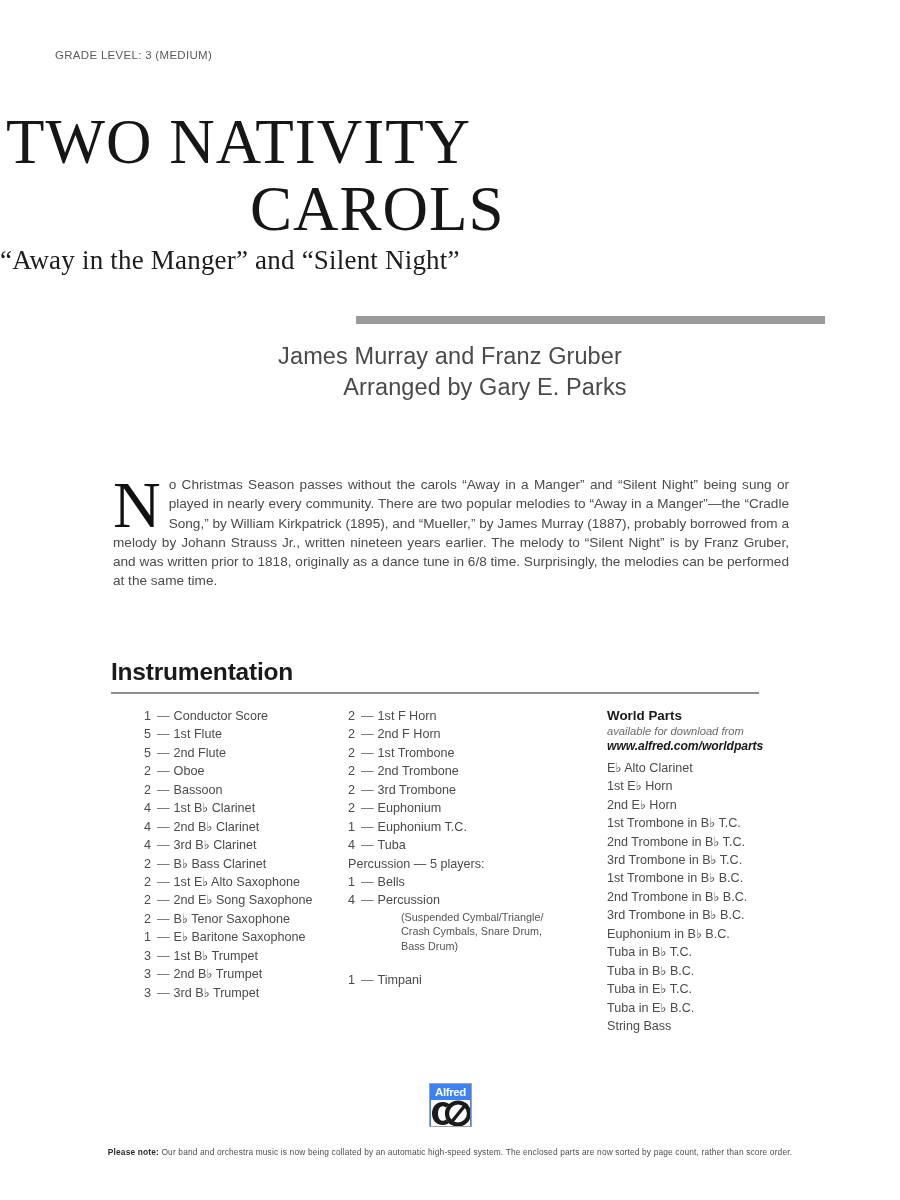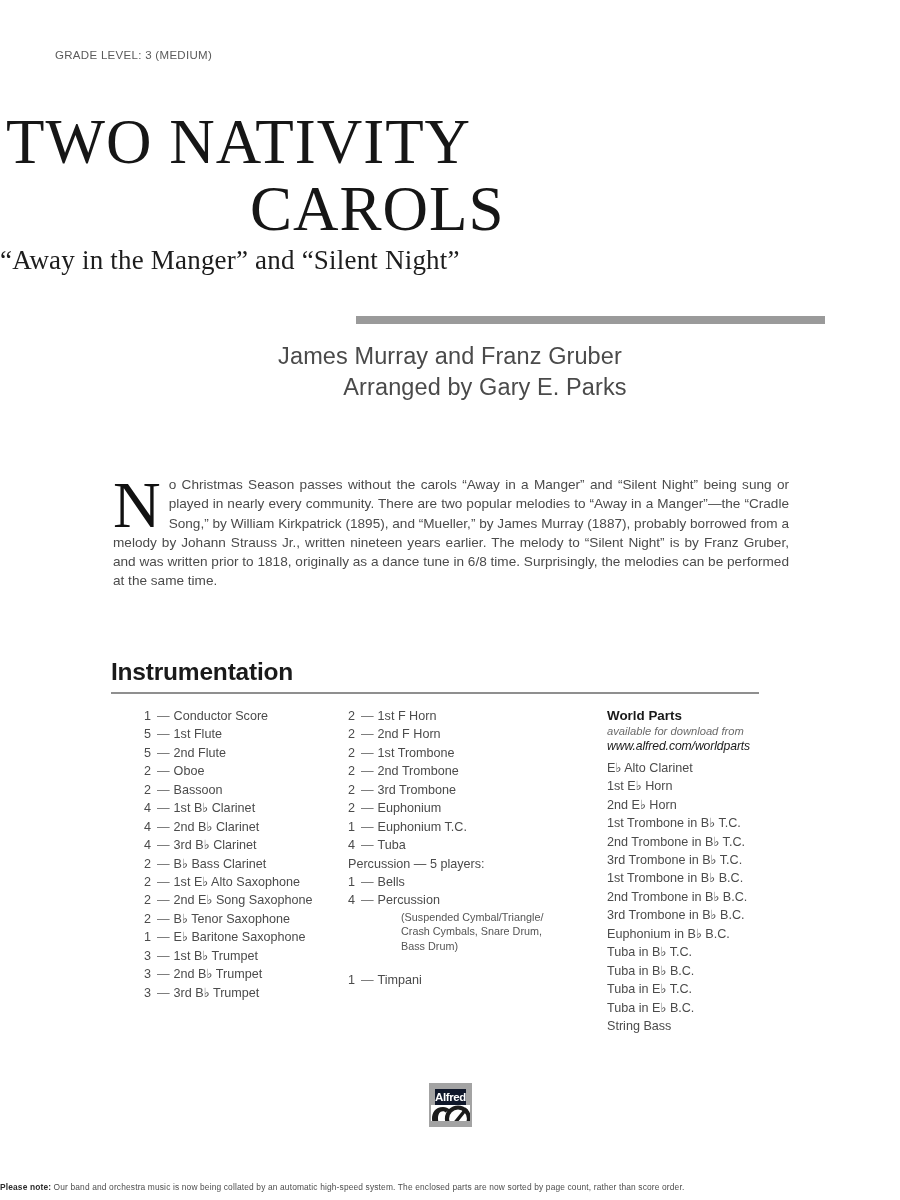--- a/index.html
+++ b/index.html
@@ -209,21 +209,21 @@
 
   .wp-avail {
     font-size: 11.2px;
     font-style: italic;
     color: #6a6a6a;
     line-height: 1.3;
   }
 
   .wp-url {
     font-size: 12.2px;
-    font-weight: normal;
+    font-weight: bold;
     font-style: italic;
     color: #1a1a1a;
     line-height: 1.3;
     margin-bottom: 4px;
     letter-spacing: -0.1px;
   }
 
   .wp-item {
     font-size: 12.6px;
     color: #4b4b4b;
@@ -231,22 +231,22 @@
     white-space: nowrap;
   }
 
   
   .logo {
     position: absolute;
     left: 429px;
     top: 1083px;
     width: 43px;
     height: 44px;
-    background: #0f172a;
-    border: 6px solid #a3a3a3;
+    background: #3b82f6;
+    border: 1px solid #a3a3a3;
     display: flex;
     flex-direction: column;
     align-items: center;
   }
 
   .logo-word {
     color: #ffffff;
     font-size: 11.5px;
     font-weight: bold;
     letter-spacing: -0.4px;
@@ -264,25 +264,24 @@
   }
 
   .logo-mark svg { display: block; }
 
   
   .footer-note {
     position: absolute;
     left: 0;
     right: 0;
     top: 1147px;
-    text-align: left;
+    text-align: center;
     font-size: 8.4px;
     color: #4d4d4d;
     letter-spacing: 0.15px;
-    margin-top: 35px;
   }
 
   .footer-strong {
     font-weight: bold;
     color: #2b2b2b;
   }
 </style>
 </head>
 <body>
 

